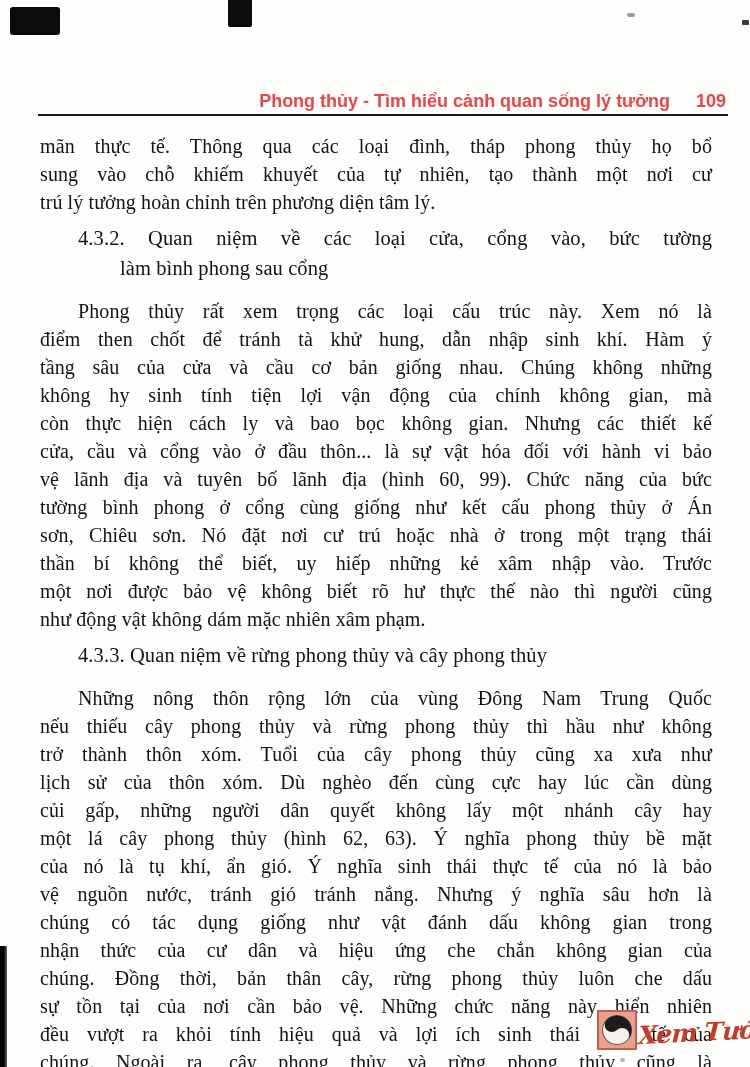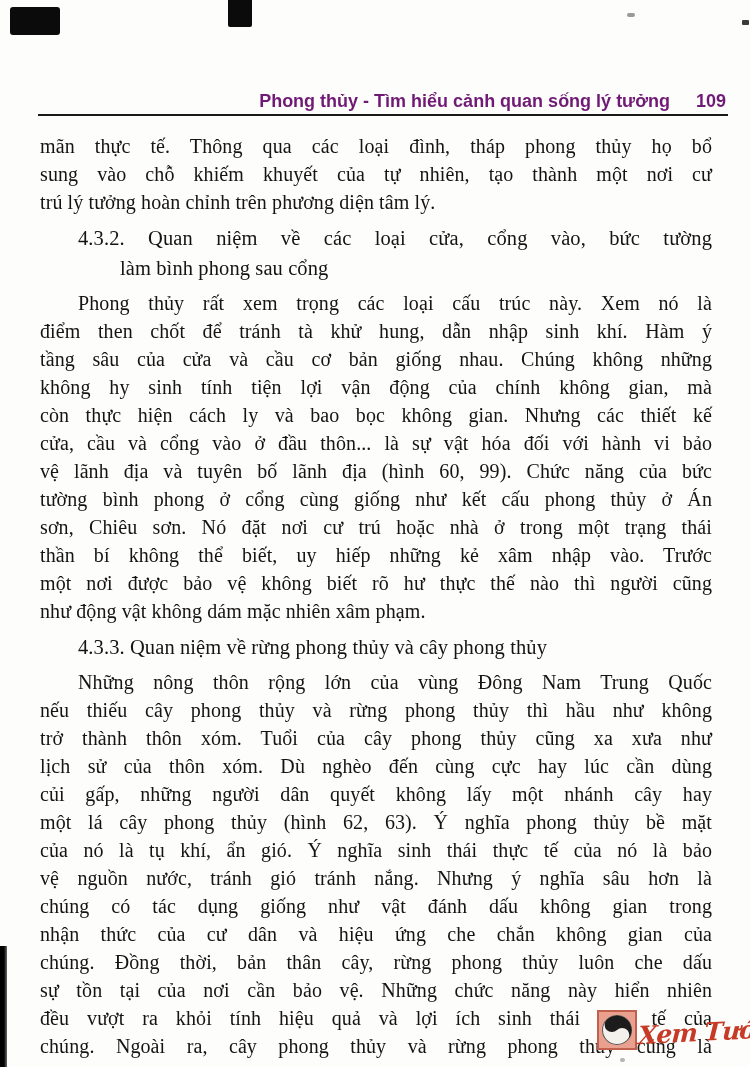--- a/index.html
+++ b/index.html
@@ -13,39 +13,39 @@
     color: #161412;
   }
 
   
   .header {
     margin: 91px 24px 0 38px;
     display: flex; justify-content: flex-end; align-items: baseline;
     gap: 26px;
     font-family: "Liberation Sans", sans-serif;
     font-weight: bold; font-size: 18px; line-height: 20px;
-    color: #701a75;
+    color: #ef4444;
   }
   .rule {
     margin: 3px 22px 0 38px;
     border-bottom: 2.6px solid #191919;
   }
 
   
   .page-text {
     margin: 15px 38px 0 40px;
     font-size: 20px; line-height: 28px;
     letter-spacing: 0.1px;
   }
   .line { text-align: justify; text-align-last: justify; white-space: normal; }
   .line.no-just { text-align-last: left; }
   .line.indent  { padding-left: 38px; }
   .line.indent2 { padding-left: 80px; }
   .block.heading { font-weight: normal; font-size: 20.5px; line-height: 30px; margin-top: 7px; }
-  .block.heading + .block.paragraph { margin-top: 6px; }
+  .block.heading + .block.paragraph { margin-top: 14px; }
   .block.paragraph { margin-top: 16px; }
 
   
   .watermark {
     position: absolute; left: 597px; top: 1010px;
     display: flex; align-items: flex-start;
     pointer-events: none;
   }
   .yinyang-box { width: 40px; height: 40px; display: block; }
   .wm-text {

